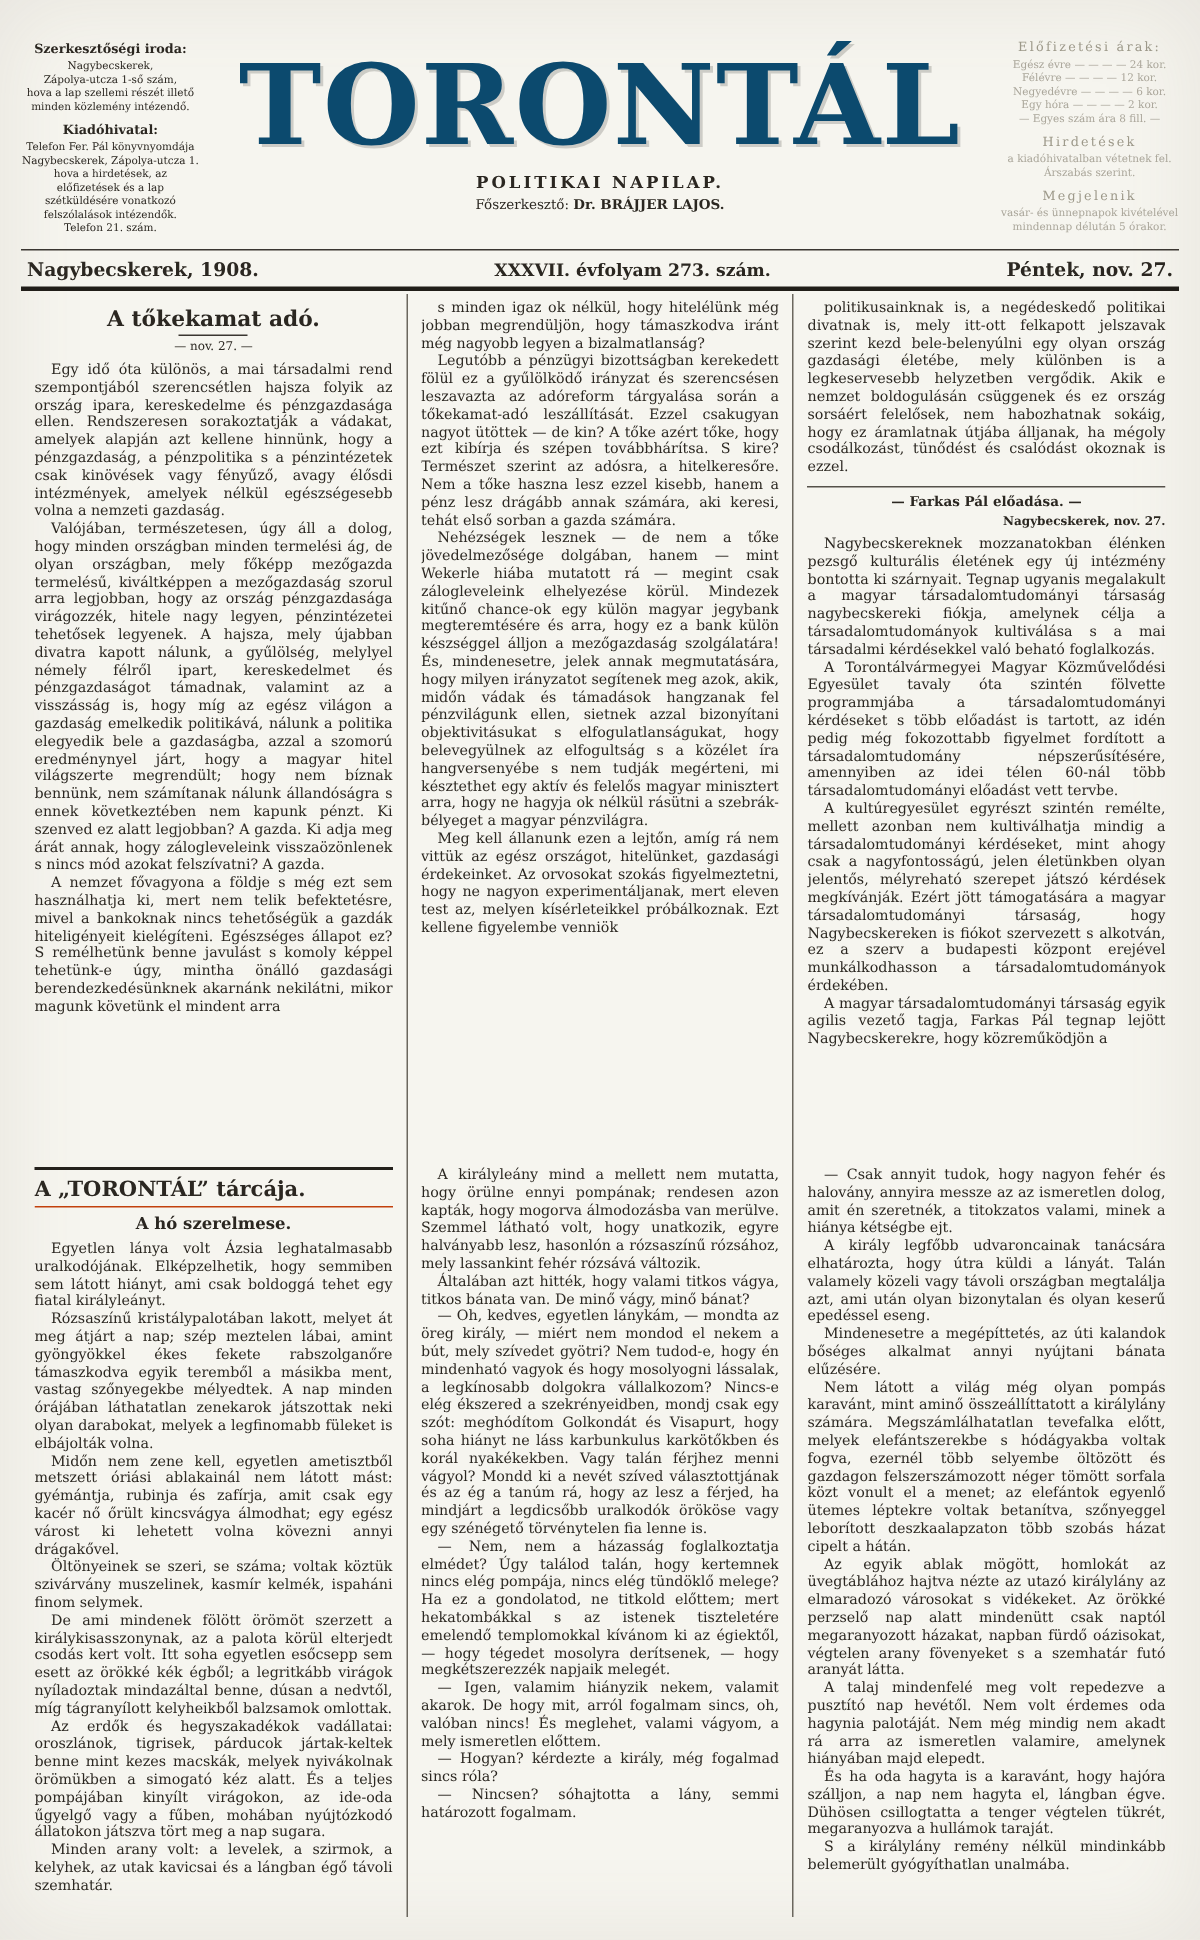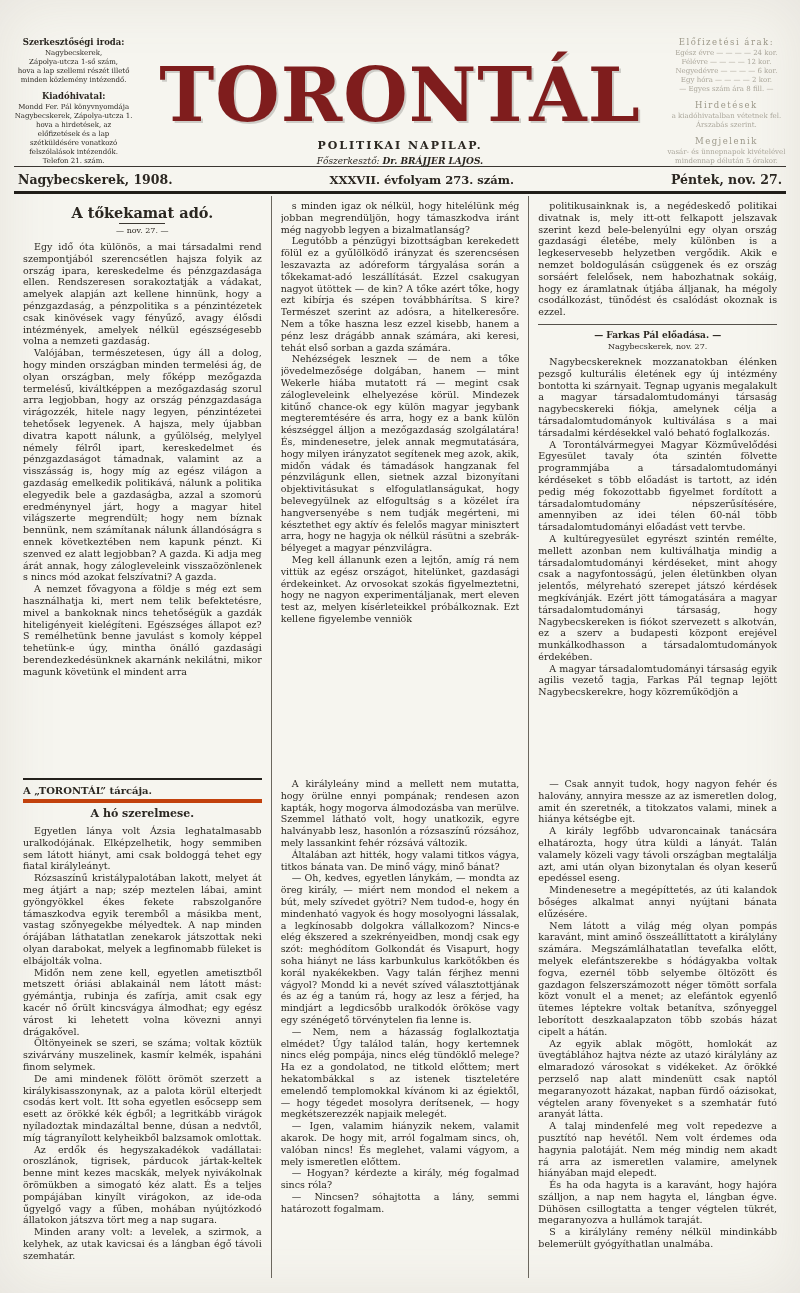--- a/index.html
+++ b/index.html
@@ -10,33 +10,33 @@
     color:#2b2721;
     -webkit-font-smoothing:antialiased;
   }
   .page{
     width:800px;height:1293px;box-sizing:border-box;
     padding:8px 14px 10px;
     background:#f6f5ef;
     box-shadow:inset 0 0 60px rgba(120,110,90,.12);
   }
   
-  .masthead{display:flex;align-items:flex-end;height:158px;gap:26px;}
+  .masthead{display:flex;align-items:center;height:158px;gap:26px;}
   .mh-left{width:168px;padding-top:12px;font-size:7px;line-height:9px;text-align:center;}
   .mh-title{font-size:8.5px;font-weight:bold;margin-bottom:2px;}
   .mh-lines div{margin:0;}
   .mh-gap{height:7px;}
   .mh-center{flex:1;text-align:center;padding-top:2px;}
   .paper-title{
     font-size:74px;line-height:1.02;margin:0;font-weight:bold;
-    letter-spacing:1px;color:#7f1d1d;
+    letter-spacing:1px;color:#0c4a6e;
     text-shadow:2px 2px 0 rgba(23,20,15,.18);
   }
   .paper-subtitle{font-size:11px;font-weight:bold;letter-spacing:2px;margin-top:6px;}
-  .paper-editor{font-size:9px;margin-top:4px;font-style:italic;}
+  .paper-editor{font-size:9px;margin-top:4px;}
   .paper-editor .ed-name{font-weight:bold;}
   .mh-right{width:168px;padding-top:10px;font-size:7px;line-height:9px;color:#aaa69a;text-align:center;}
   .mh-r-title{font-size:8.5px;letter-spacing:1.5px;margin-bottom:2px;color:#9c9889;}
   
   .dateline{
     display:flex;justify-content:space-between;align-items:center;
     border-top:1px solid #3a3631;border-bottom:3px solid #211e19;
     padding:5px 4px 4px;font-weight:bold;font-size:12.5px;
   }
   .dateline .dl-center{font-size:11.5px;}
@@ -50,46 +50,46 @@
     margin:0;font-size:9.5px;line-height:11.8px;
     text-align:justify;text-indent:11px;
     hyphens:auto;
   }
   
   .art-head{text-align:center;font-size:14.5px;font-weight:bold;margin:4px 0 2px;}
   .rule-short{width:46px;height:1px;background:#3a3631;margin:2px auto 2px;}
   .art-date{text-align:center;font-size:8px;margin:0 0 6px;}
   
   .feuilleton{border-top:2.5px solid #24211c;padding-top:5px;}
-  .feu-head{font-size:10px;font-weight:bold;margin:0 0 3px;border-bottom:4px solid #c2410c;padding-bottom:3px;}
+  .feu-head{font-size:14px;font-weight:bold;margin:0 0 3px;border-bottom:1px solid #c2410c;padding-bottom:3px;}
   .feu-sub{text-align:center;font-size:11px;font-weight:bold;margin:4px 0 5px;}
   
   .soc{border-top:1px solid #55514a;margin-top:6px;padding-top:5px;}
   .soc-head{text-align:center;font-size:12.5px;font-weight:bold;margin:0 0 3px;line-height:15px;}
   .soc-by{text-align:center;font-size:9px;font-weight:bold;margin:0 0 2px;}
-  .soc-place{text-align:center;font-size:8px;margin:0 0 5px;}
+  .soc-place{text-align:right;font-size:8px;margin:0 0 5px;font-weight:bold;}
 </style>
 </head>
 <body>
 
 <div class="page">
 
   <header class="masthead">
     <div class="mh-left">
       <div class="mh-title">Szerkesztőségi iroda:</div>
       <div class="mh-lines">
           <div>Nagybecskerek,</div>
           <div>Zápolya-utcza 1-ső szám,</div>
           <div>hova a lap szellemi részét illető</div>
           <div>minden közlemény intézendő.</div>
         </div>
       <div class="mh-gap"></div>
       <div class="mh-title">Kiadóhivatal:</div>
       <div class="mh-lines">
-          <div>Mondd Fer. Pál könyvnyomdája</div>
+          <div>Telefon Fer. Pál könyvnyomdája</div>
           <div>Nagybecskerek, Zápolya-utcza 1.</div>
           <div>hova a hirdetések, az előfizetések és a lap szétküldésére vonatkozó felszólalások intézendők.</div>
           <div>Telefon 21. szám.</div>
         </div>
     </div>
 
     <div class="mh-center">
       <h1 class="paper-title">TORONTÁL</h1>
       <div class="paper-subtitle">POLITIKAI NAPILAP.</div>
       <div class="paper-editor">

